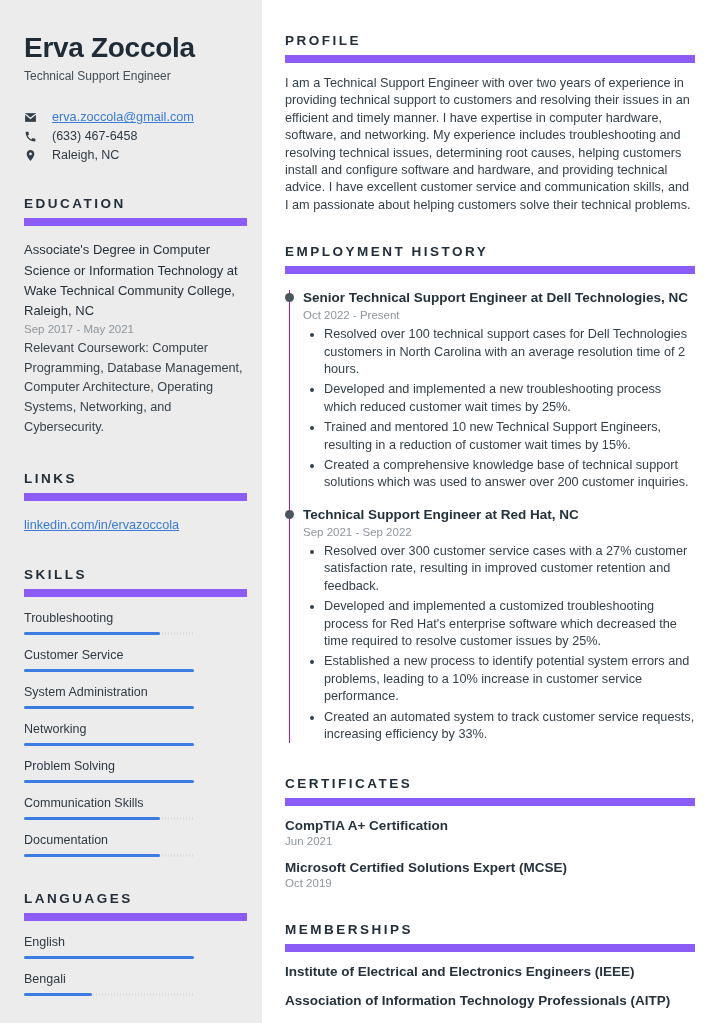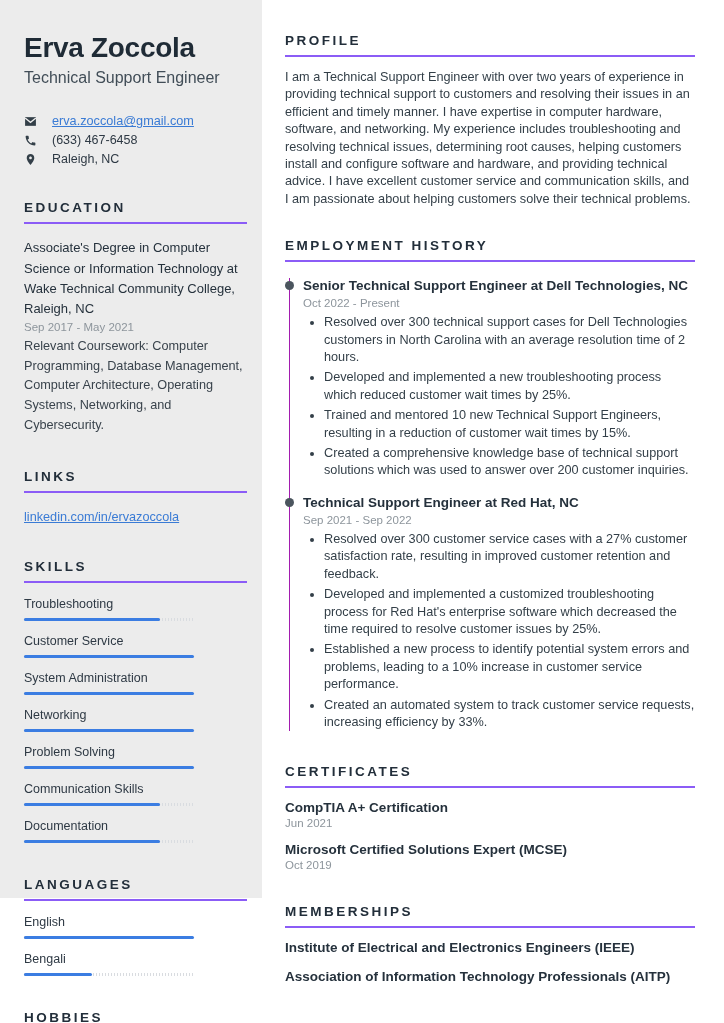--- a/index.html
+++ b/index.html
@@ -15,33 +15,33 @@
     height: 1023px;
     overflow: hidden;
     display: flex;
     background: #ffffff;
   }
 
   
   .sidebar {
     width: 262px;
     min-width: 262px;
-    height: 898px;
+    height: 1023px;
     background: #ececec;
     padding: 33px 15px 0 24px;
   }
   .person-name {
     font-size: 28px;
     font-weight: bold;
     color: #1f2b36;
     letter-spacing: -0.3px;
     line-height: 1.05;
   }
   .person-title {
-    font-size: 16px;
+    font-size: 12px;
     color: #414d57;
     margin-top: 7px;
   }
   .contact-list { margin-top: 27px; }
   .contact-row {
     display: flex;
     align-items: center;
     gap: 15px;
     margin-bottom: 5px;
     font-size: 12.5px;
@@ -49,21 +49,21 @@
   }
   .contact-row svg { flex: 0 0 auto; display: block; }
 
   .side-section { margin-top: 34px; }
   .section-heading {
     font-size: 13.5px;
     font-weight: bold;
     letter-spacing: 2.5px;
     color: #222e3a;
     padding-bottom: 7px;
-    border-bottom: 2px solid #8b5cf6;
+    border-bottom: 8px solid #8b5cf6;
     margin-bottom: 14px;
   }
   .edu-degree {
     font-size: 13px;
     font-weight: normal;
     color: #25313c;
     line-height: 1.55;
   }
   .muted-date {
     font-size: 11.5px;
@@ -319,21 +319,21 @@
     <section class="main-section">
       <h2 class="section-heading">EMPLOYMENT HISTORY</h2>
       <div class="jobs">
 
           <div class="job">
             <span class="job-dot"></span>
             <div class="job-title">Senior Technical Support Engineer at Dell Technologies, NC</div>
             <div class="job-date">Oct 2022 - Present</div>
             <ul class="bullet-list">
 
-                <li>Resolved over 300 technical support cases for Dell Technologies customers in North Carolina with an average resolution time of 2 hours.</li>
+                <li>Resolved over 100 technical support cases for Dell Technologies customers in North Carolina with an average resolution time of 2 hours.</li>
 
                 <li>Developed and implemented a new troubleshooting process which reduced customer wait times by 25%.</li>
 
                 <li>Trained and mentored 10 new Technical Support Engineers, resulting in a reduction of customer wait times by 15%.</li>
 
                 <li>Created a comprehensive knowledge base of technical support solutions which was used to answer over 200 customer inquiries.</li>
               </ul>
           </div>
 
           <div class="job">

